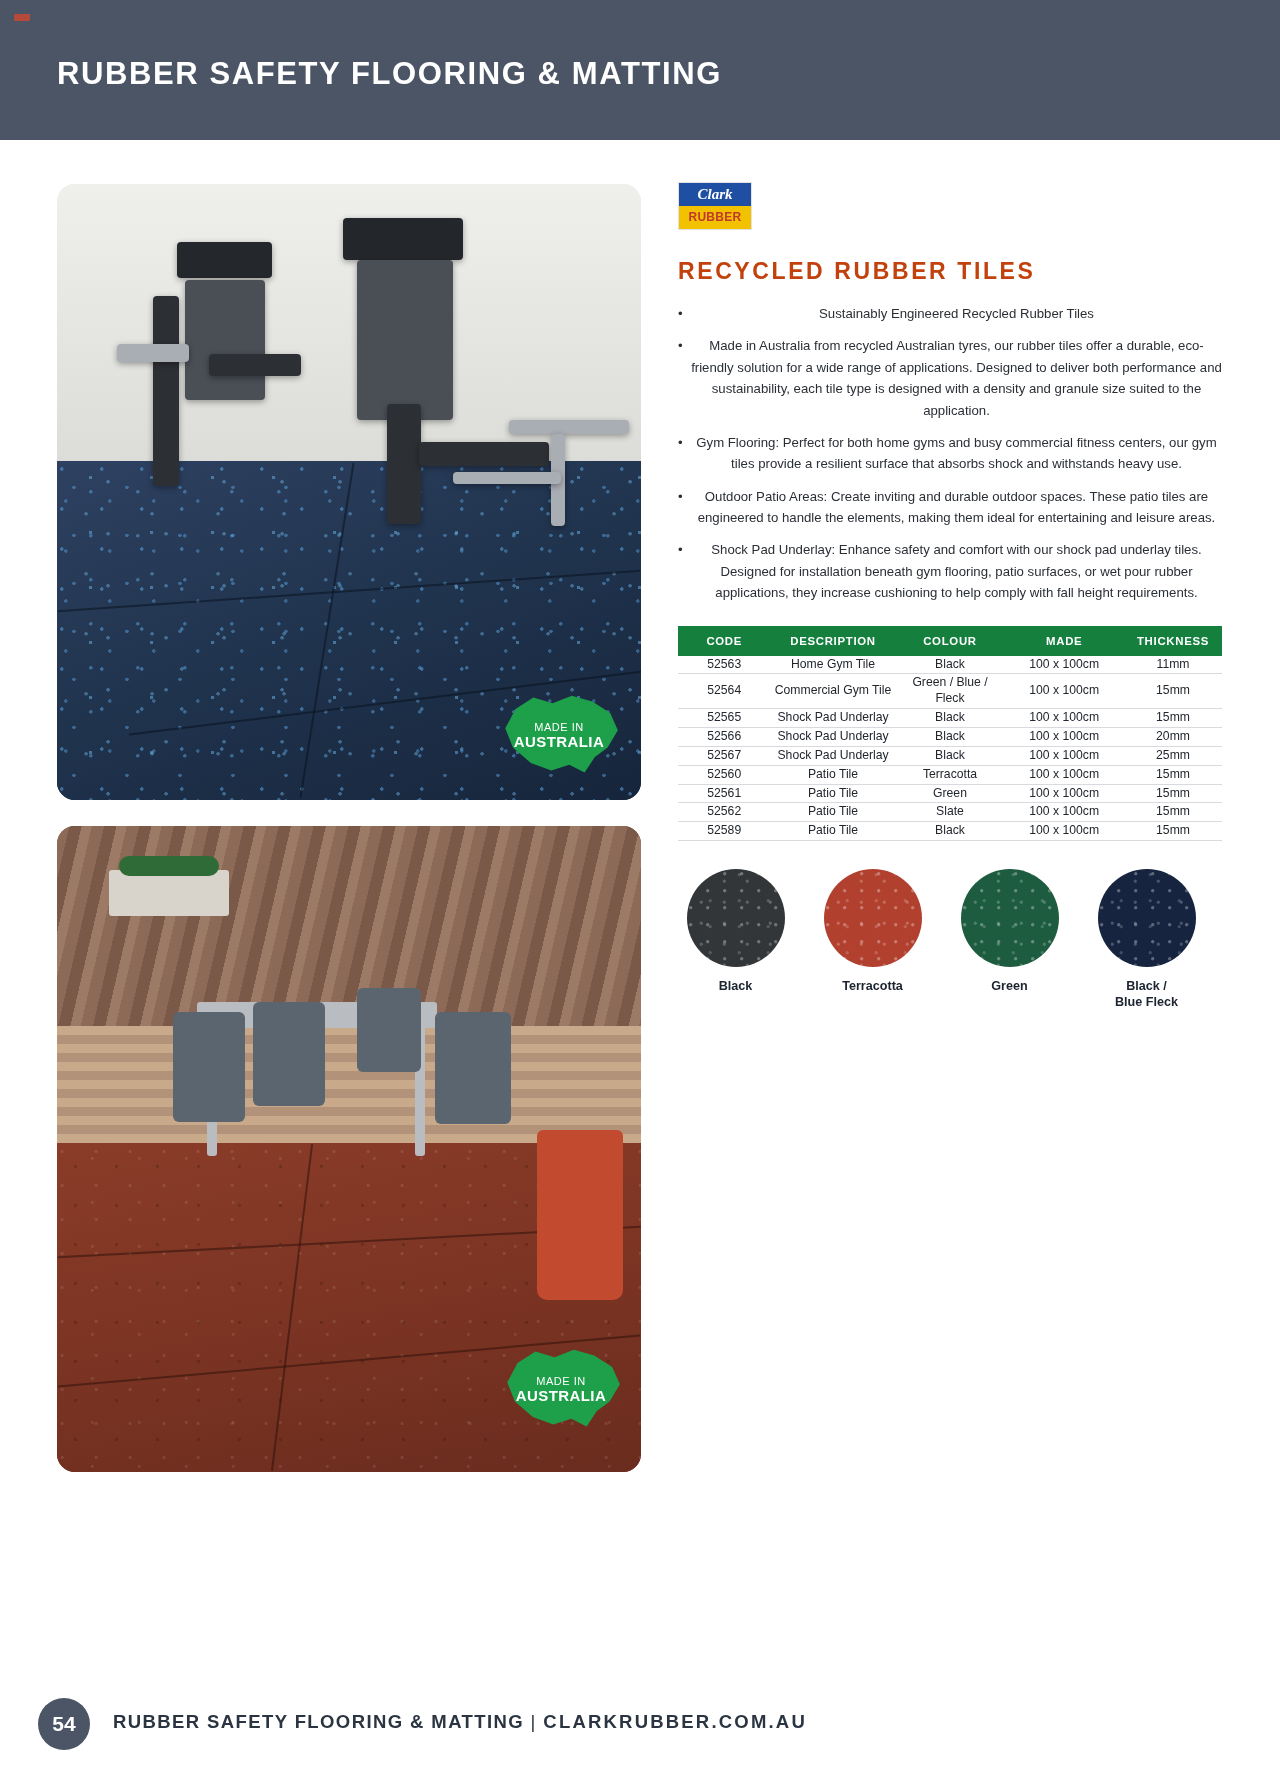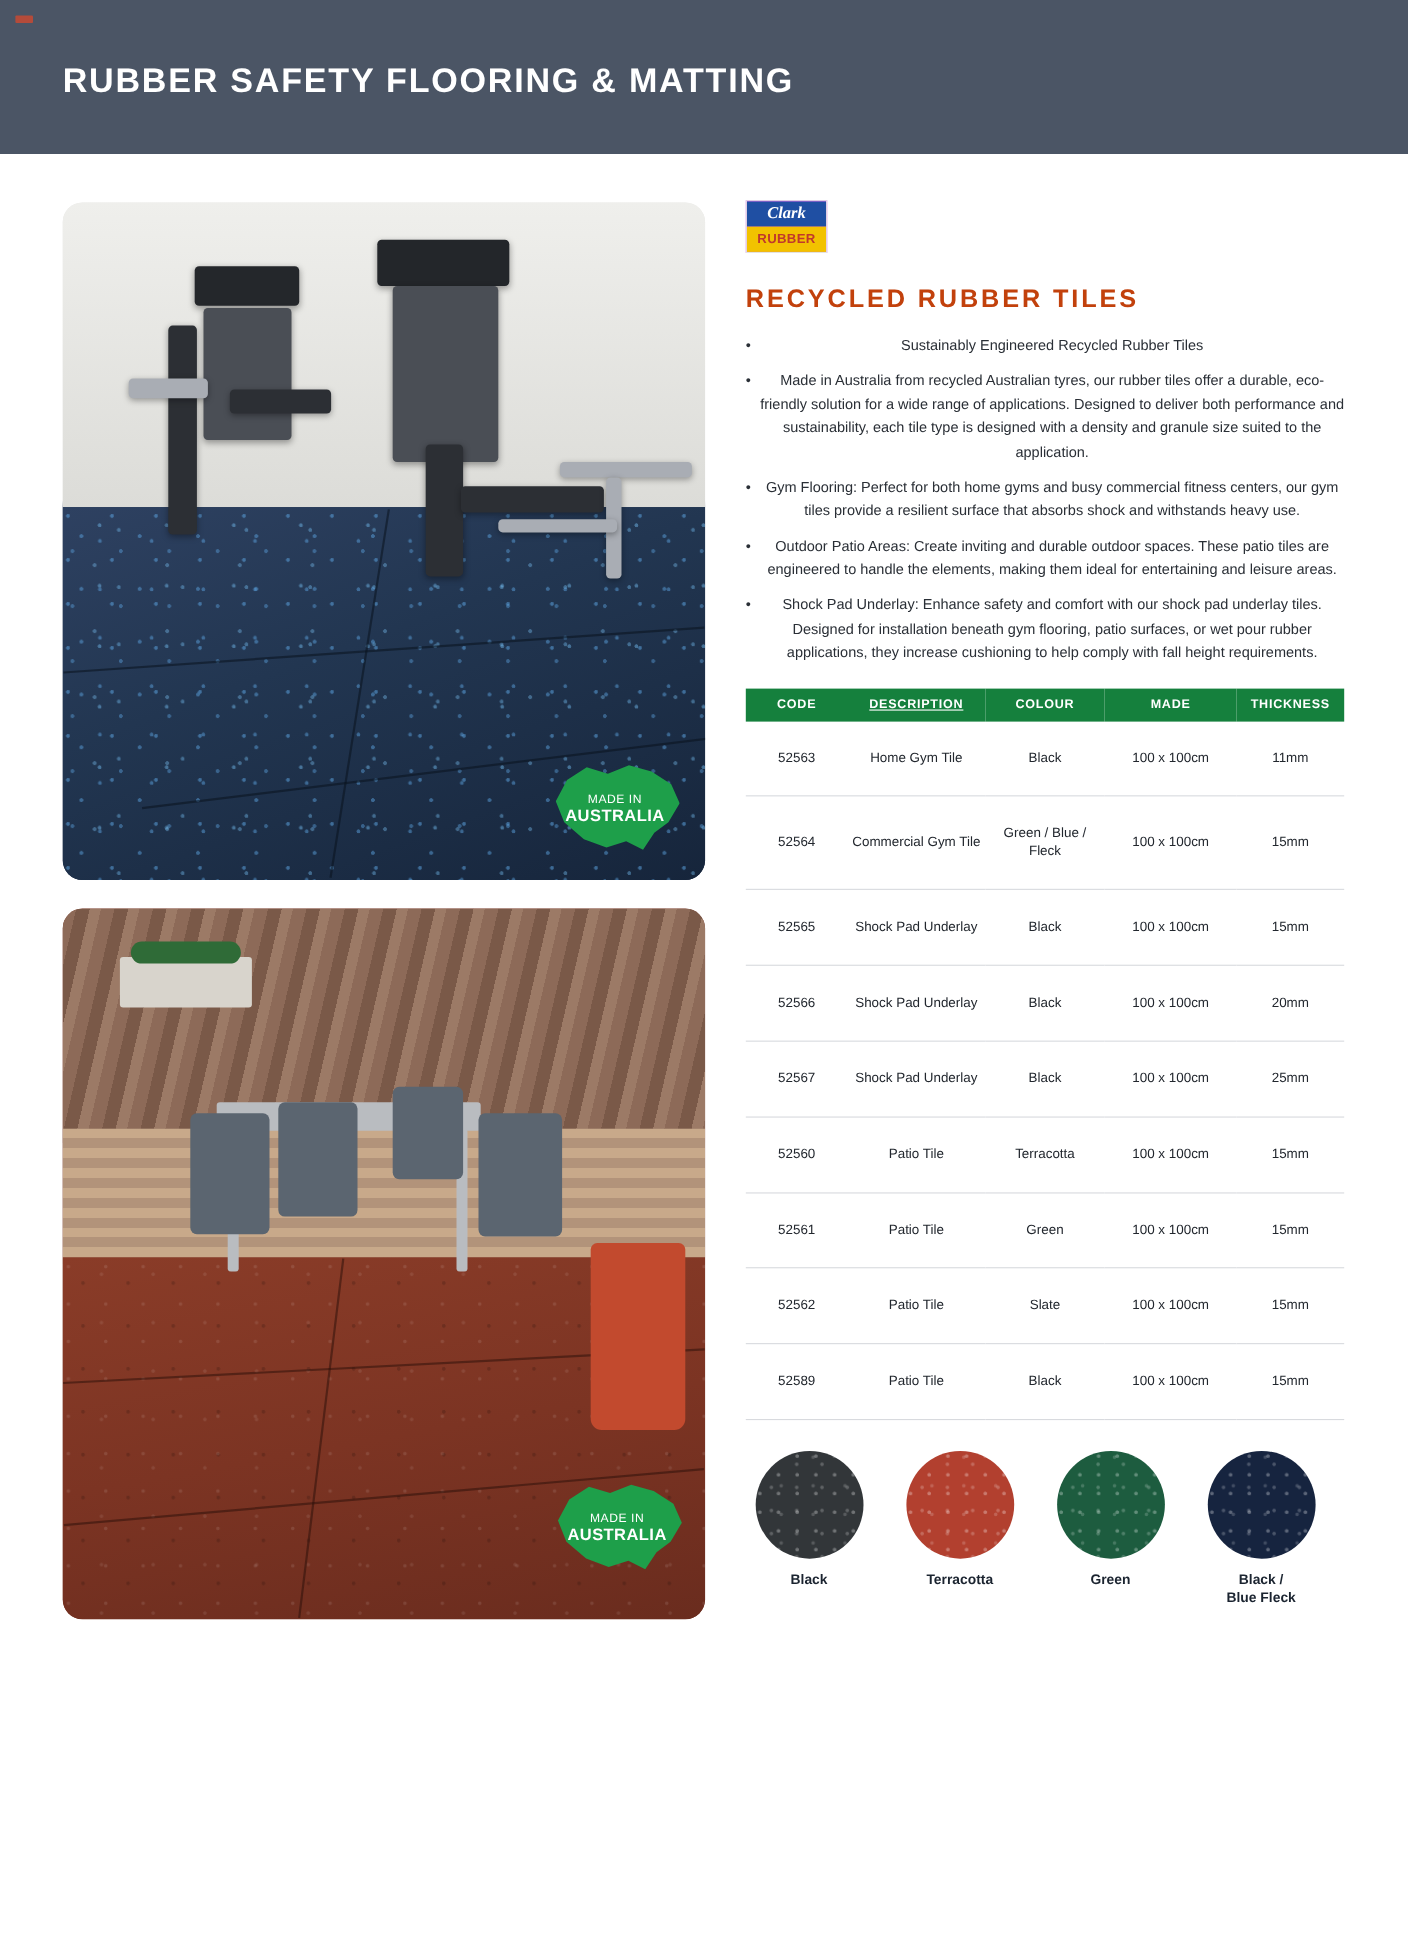--- a/index.html
+++ b/index.html
@@ -219,28 +219,28 @@
   table.spec thead th {
     background: #15803d;
     color: #ffffff;
     font-size: 11.4px;
     font-weight: bold;
     letter-spacing: .7px;
     padding: 9px 4px;
     text-align: center;
   }
   table.spec tbody td {
-    padding: 26px 4px;
+    padding: 1px 4px;
     text-align: center;
     border-bottom: 1px solid #d8dade;
     line-height: 1.3;
   }
   table.spec tbody tr:last-child td { border-bottom: 1px solid #d8dade; }
   table.spec .c-code { width: 17%; }
-  table.spec .c-desc { width: 23%; text-decoration: underline; }
+  table.spec .c-desc { width: 23%; }
   table.spec .c-col  { width: 20%; }
   table.spec .c-size { width: 22%; }
   table.spec .c-thk  { width: 18%; }
 
   
   .swatches {
     margin-top: 28px;
     display: flex;
     gap: 22px;
     justify-content: flex-start;
@@ -484,14 +484,22 @@
       </div>
       <div class="swatch">
         <div class="disc" style="background:#16243f;"></div>
         <div class="label" style="white-space:pre-line;">Black /
 Blue Fleck</div>
       </div>
     </div>
 
   </div>
 
+  <div class="footer">
+    <div class="page-badge">54</div>
+    <div class="footer-text">
+      <span>RUBBER SAFETY FLOORING &amp; MATTING</span>
+      <span class="sep">|</span>
+      <span class="site">CLARKRUBBER.COM.AU</span>
+    </div>
+  </div>
 
 </div>
 
 </body></html>

